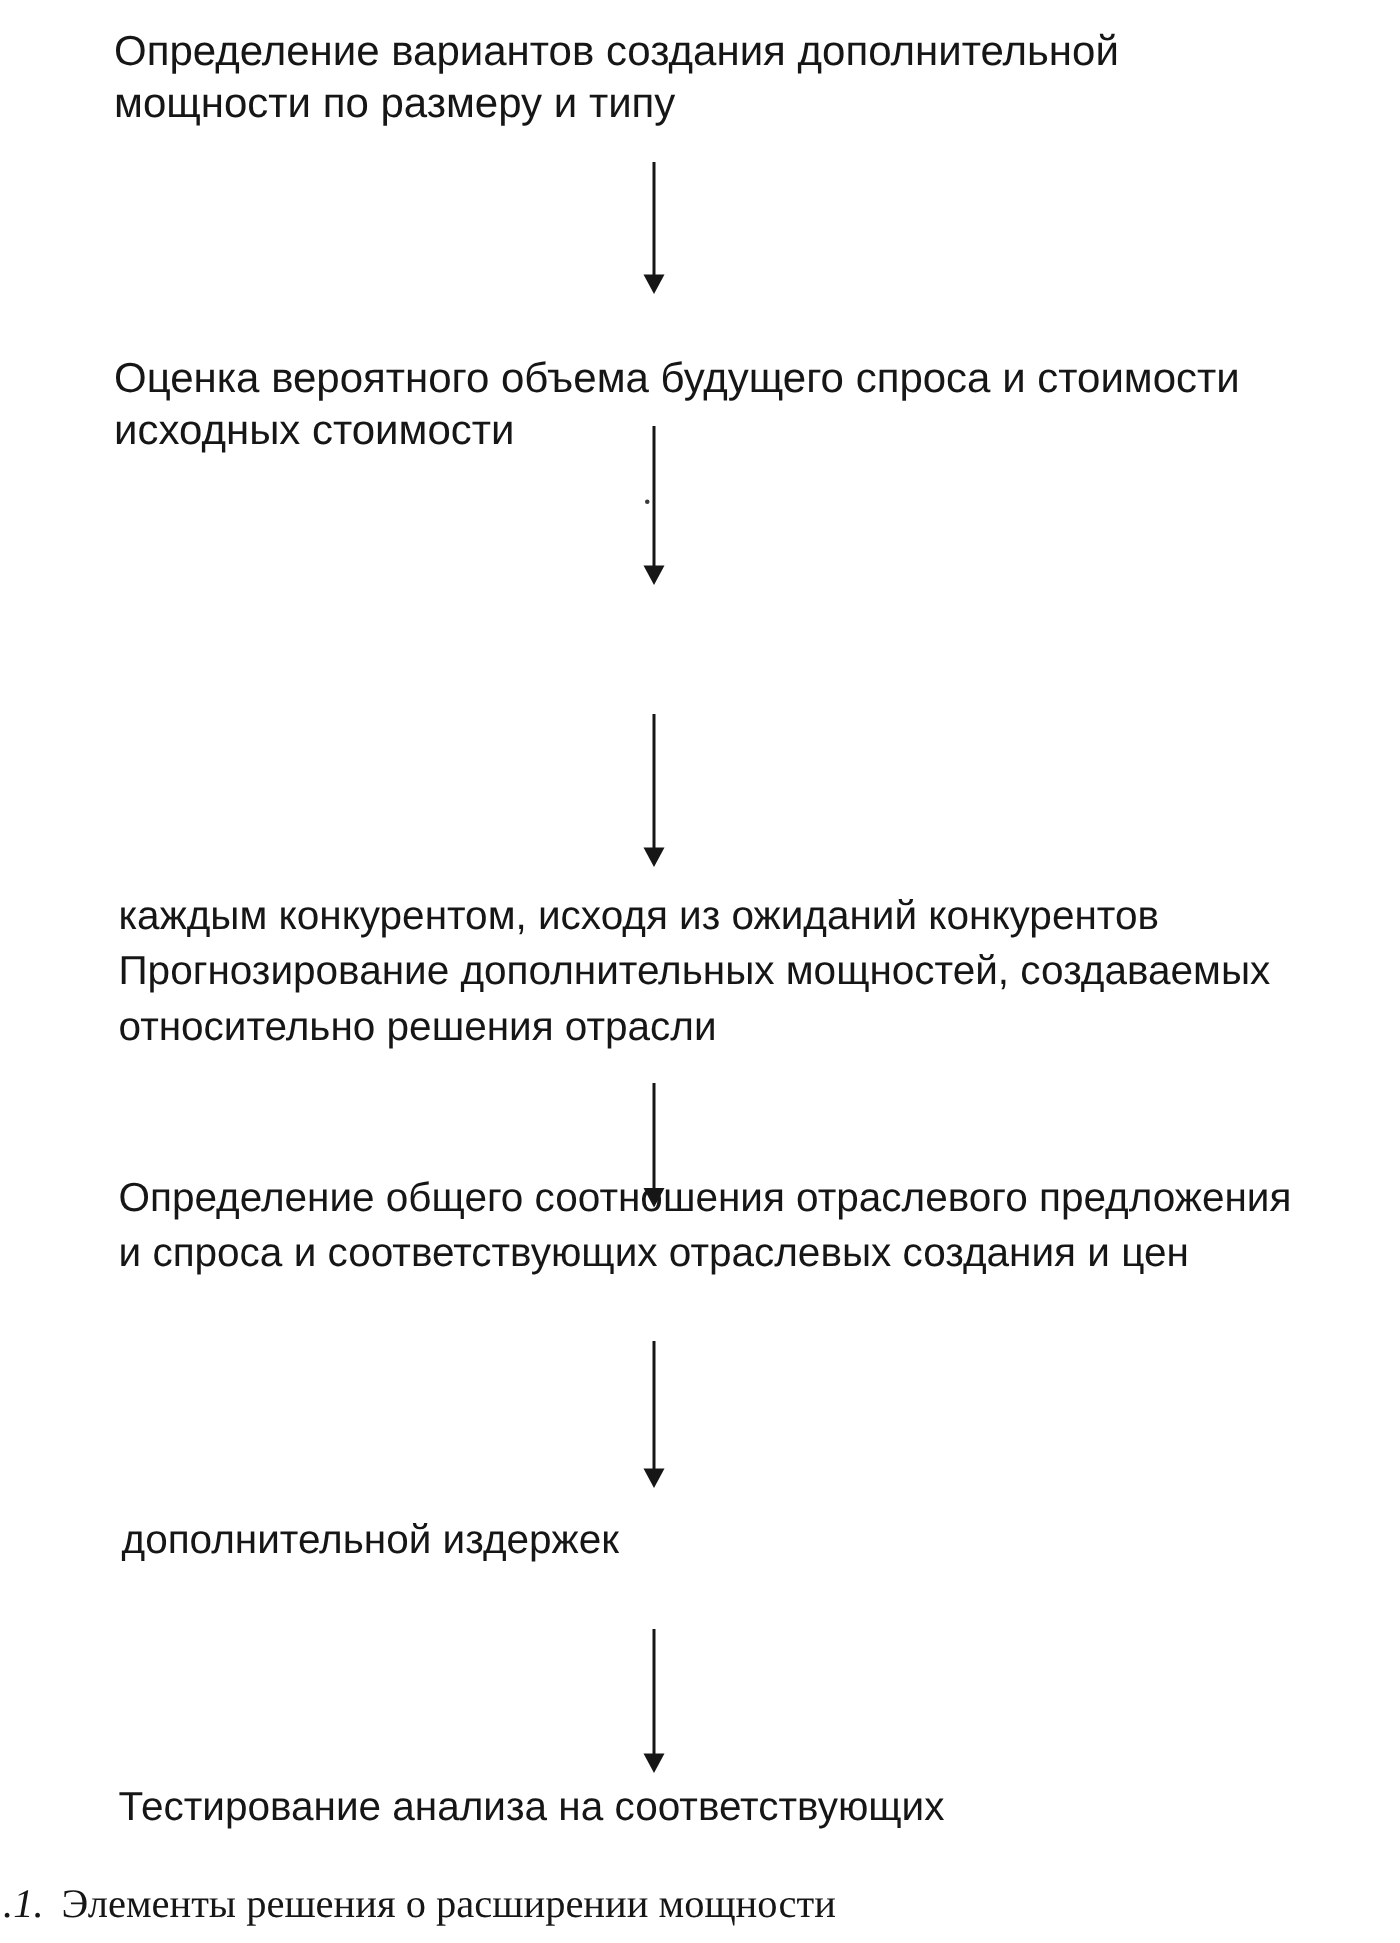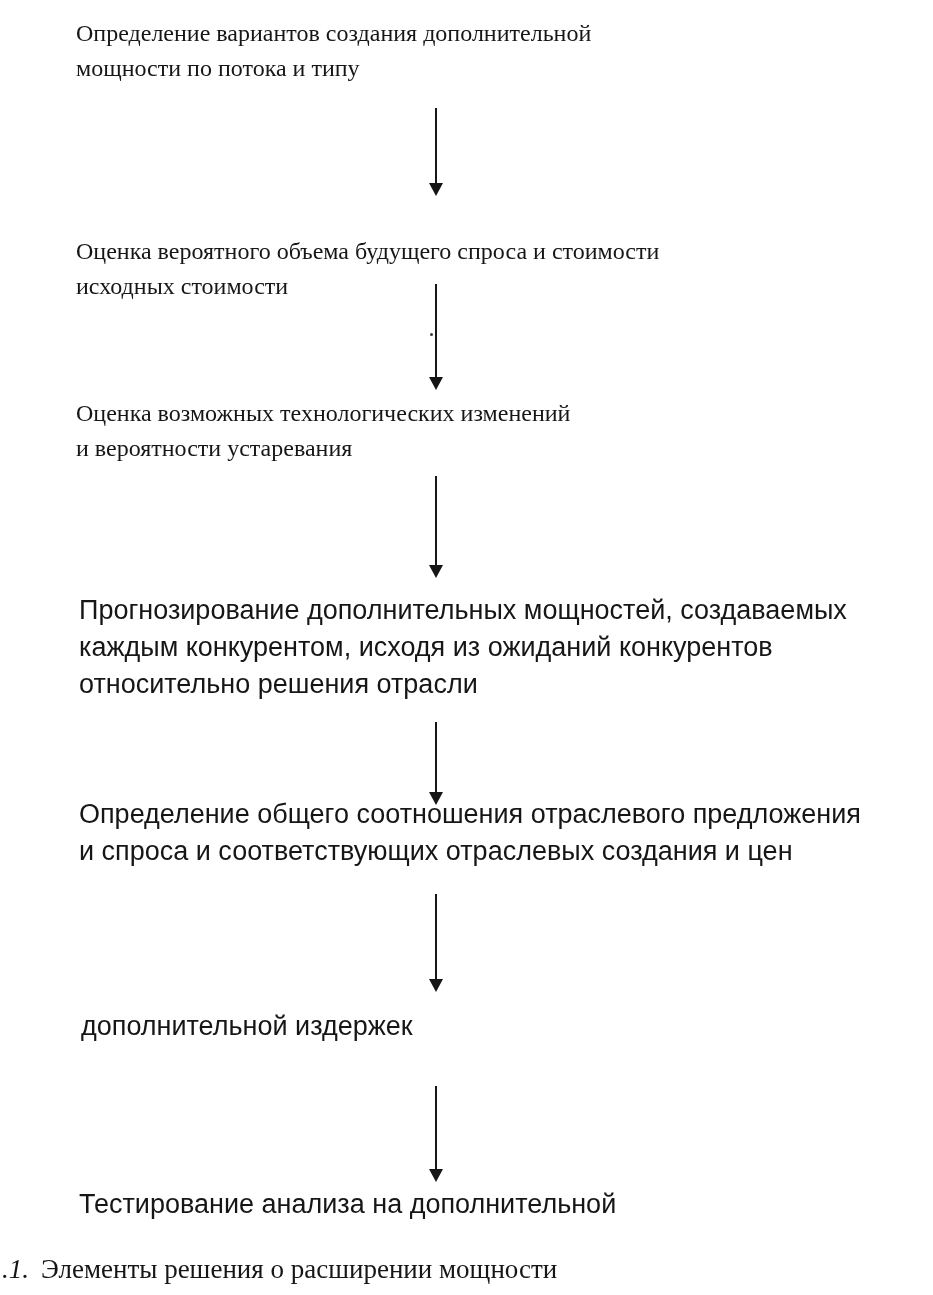--- a/index.html
+++ b/index.html
@@ -16,22 +16,22 @@
     color: #161616;
   }
   .step {
     position: absolute;
     white-space: nowrap;
   }
   .step .line {
     display: block;
   }
   .serif {
-    font-family: Liberation Serif, serif;
-    font-size: 24px;
+    font-family: Liberation Sans, sans-serif;
+    font-size: 28px;
     line-height: 35px;
   }
   .sans {
     font-family: "Liberation Sans", "DejaVu Sans", sans-serif;
     font-size: 27px;
     line-height: 37px;
   }
   .arrow {
     position: absolute;
     width: 16px;
@@ -75,81 +75,77 @@
     margin-right: 12px;
   }
 </style>
 </head>
 <body>
 
 <div class="page">
 
   <div class="step serif" style="left:76px; top:16px;">
     <span class="line">Определение вариантов создания дополнительной</span>
-    <span class="line">мощности по потока и типу</span>
+    <span class="line">мощности по размеру и типу</span>
   </div>
 
   <div class="arrow" style="left:428px; top:108px; height:88px;">
     <div class="shaft"></div>
     <div class="head"></div>
   </div>
 
   <div class="step serif" style="left:76px; top:210px;margin-top:24px;">
     <span class="line">Оценка вероятного объема будущего спроса и стоимости</span>
     <span class="line">исходных стоимости</span>
   </div>
 
   <div class="arrow" style="left:428px; top:284px; height:106px;">
     <div class="shaft"></div>
     <div class="head"></div>
   </div>
 
   <div class="stray-dot" style="left:430px; top:333px;"></div>
 
-  <div class="step serif" style="left:76px; top:396px;">
-    <span class="line">Оценка возможных технологических изменений</span>
-    <span class="line">и вероятности устаревания</span>
-  </div>
 
   <div class="arrow" style="left:428px; top:476px; height:102px;">
     <div class="shaft"></div>
     <div class="head"></div>
   </div>
 
   <div class="step sans" style="left:79px; top:592px;">
+    <span class="line">каждым конкурентом, исходя из ожиданий конкурентов</span>
     <span class="line">Прогнозирование дополнительных мощностей, создаваемых</span>
-    <span class="line">каждым конкурентом, исходя из ожиданий конкурентов</span>
     <span class="line">относительно решения отрасли</span>
   </div>
 
   <div class="arrow" style="left:428px; top:722px; height:83px;">
     <div class="shaft"></div>
     <div class="head"></div>
   </div>
 
-  <div class="step sans" style="left:79px; top:796px;">
+  <div class="step sans" style="left:79px; top:780px;">
     <span class="line">Определение общего соотношения отраслевого предложения</span>
     <span class="line">и спроса и соответствующих отраслевых создания и цен</span>
   </div>
 
   <div class="arrow" style="left:428px; top:894px; height:98px;">
     <div class="shaft"></div>
     <div class="head"></div>
   </div>
 
   <div class="step sans" style="left:81px; top:1008px;">
     <span class="line">дополнительной издержек</span>
   </div>
 
   <div class="arrow" style="left:428px; top:1086px; height:96px;">
     <div class="shaft"></div>
     <div class="head"></div>
   </div>
 
   <div class="step sans" style="left:79px; top:1186px;">
-    <span class="line">Тестирование анализа на дополнительной</span>
+    <span class="line">Тестирование анализа на соответствующих</span>
   </div>
 
   <div class="caption" style="left:2px; top:1252px;">
     <span class="prefix">.1.</span><span>Элементы решения о расширении мощности</span>
   </div>
 
 </div>
 
 </body></html>

